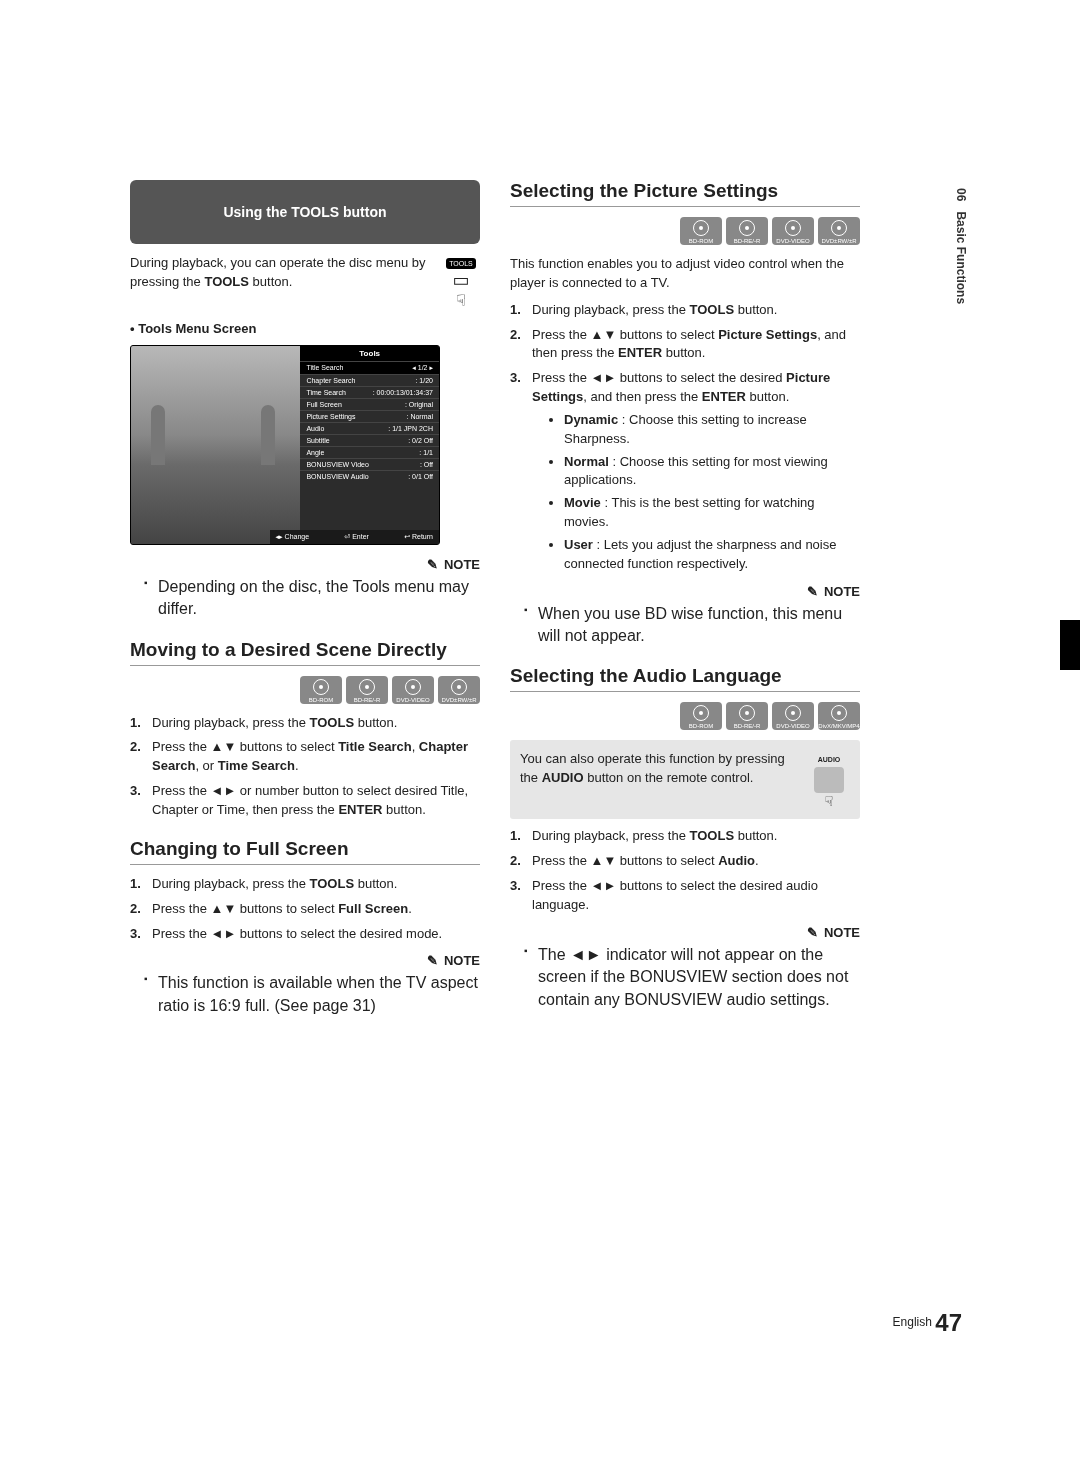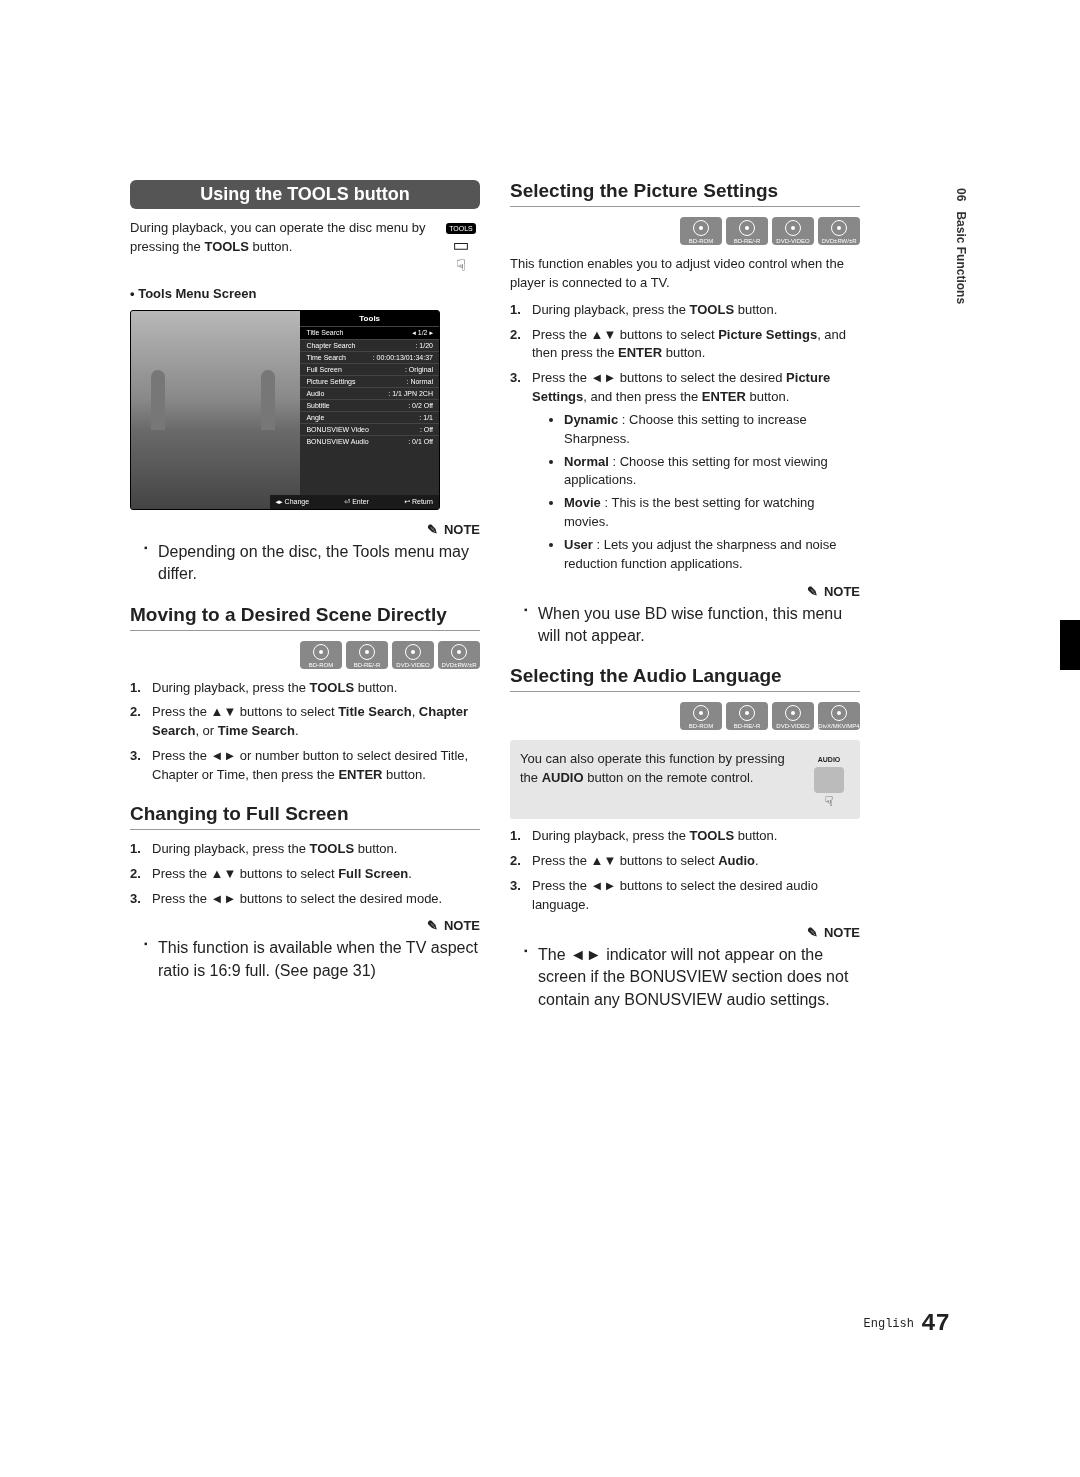--- a/index.html
+++ b/index.html
@@ -1,20 +1,20 @@
 <!DOCTYPE html>
 <html><head>
 <meta charset="utf-8">
 <style>
   * { box-sizing: border-box; margin: 0; padding: 0; }
   body { font-family: Arial, Helvetica, sans-serif; font-size: 13px; color: #222; background: #fff; width: 1080px; height: 1477px; position: relative; }
   .page { padding: 180px 120px 60px 130px; }
   .columns { display: flex; gap: 30px; }
   .col { width: 350px; }
-  .section-header { background: #555; color: #fff; font-size: 18px; font-weight: bold; padding: 4px 12px; border-radius: 6px; margin-bottom: 10px; text-align: center; }
+  .section-header { background: #555; color: #fff; font-size: 14px; font-weight: bold; padding: 24px 12px; border-radius: 6px; margin-bottom: 10px; text-align: center; }
   .heading { font-size: 19px; font-weight: 700; margin: 18px 0 10px 0; padding-bottom: 4px; border-bottom: 1px solid #999; }
   p, li { font-size: 13px; line-height: 1.45; }
   .para { margin: 8px 0; }
   .bullet-label { margin: 10px 0 6px 0; font-weight: bold; }
   ol { list-style: none; counter-reset: item; padding-left: 0; }
   ol > li { counter-increment: item; margin: 6px 0; padding-left: 22px; position: relative; }
   ol > li::before { content: counter(item) "."; position: absolute; left: 0; font-weight: bold; }
   ul.inner { list-style: disc; padding-left: 32px; margin: 4px 0; }
   ul.inner > li { margin: 4px 0; }
   .note-head { font-weight: bold; font-size: 13px; margin: 10px 0 4px 0; text-align: right; }
@@ -44,21 +44,21 @@
   .tools-panel-title { background: #000; color: #fff; text-align: center; padding: 3px; font-size: 8px; font-weight: bold; }
   .tools-row { display: flex; padding: 2px 6px; justify-content: space-between; border-top: 1px solid #444; }
   .tools-row.sel { background: #000; }
   .tools-footer { position: absolute; bottom: 0; right: 0; width: 55%; background: #1a1a1a; color: #fff; font-size: 7px; padding: 3px 6px; display: flex; justify-content: space-between; }
 
   .grey-box { background: #e6e6e6; padding: 10px; border-radius: 3px; margin: 8px 0; overflow: hidden; }
 
   .sidebar-tab { position: absolute; right: 112px; top: 188px; width: 20px; height: 150px; writing-mode: vertical-rl; font-size: 12px; font-weight: bold; color: #333; }
   .edge-tab { position: absolute; right: 0; top: 620px; width: 20px; height: 50px; background: #000; }
   
-  .page-footer { position: absolute; bottom: 140px; right: 130px; font-size: 12px; font-family: Liberation Mono, monospace; }
+  .page-footer { position: absolute; bottom: 140px; right: 118px; font-size: 12px; }
   .page-num { font-size: 24px; font-weight: bold; vertical-align: middle; }
 </style>
 </head>
 <body>
 
 <div class="sidebar-tab">
   <span>06</span>
   &nbsp;
   <span>Basic Functions</span>
 </div>
@@ -196,21 +196,21 @@
   </div>
   <p class="para">This function enables you to adjust video control when the player is connected to a TV.</p>
   <ol>
     <li><span>During playback, press the </span><b>TOOLS</b><span> button.</span></li>
     <li><span>Press the ▲▼ buttons to select </span><b>Picture Settings</b><span>, and then press the </span><b>ENTER</b><span> button.</span></li>
     <li><span>Press the ◄► buttons to select the desired </span><b>Picture Settings</b><span>, and then press the </span><b>ENTER</b><span> button.</span>
       <ul class="inner">
         <li><b>Dynamic</b><span> : Choose this setting to increase Sharpness.</span></li>
         <li><b>Normal</b><span> : Choose this setting for most viewing applications.</span></li>
         <li><b>Movie</b><span> : This is the best setting for watching movies.</span></li>
-        <li><b>User</b><span> : Lets you adjust the sharpness and noise reduction function applications.</span></li>
+        <li><b>User</b><span> : Lets you adjust the sharpness and noise connected function respectively.</span></li>
       </ul>
     </li>
   </ol>
   <div class="note-head">NOTE</div>
   <ul class="note">
     <li>When you use BD wise function, this menu will not appear.</li>
   </ul>
 
   <h2 class="heading">Selecting the Audio Language</h2>
   <div class="disc-badges">

